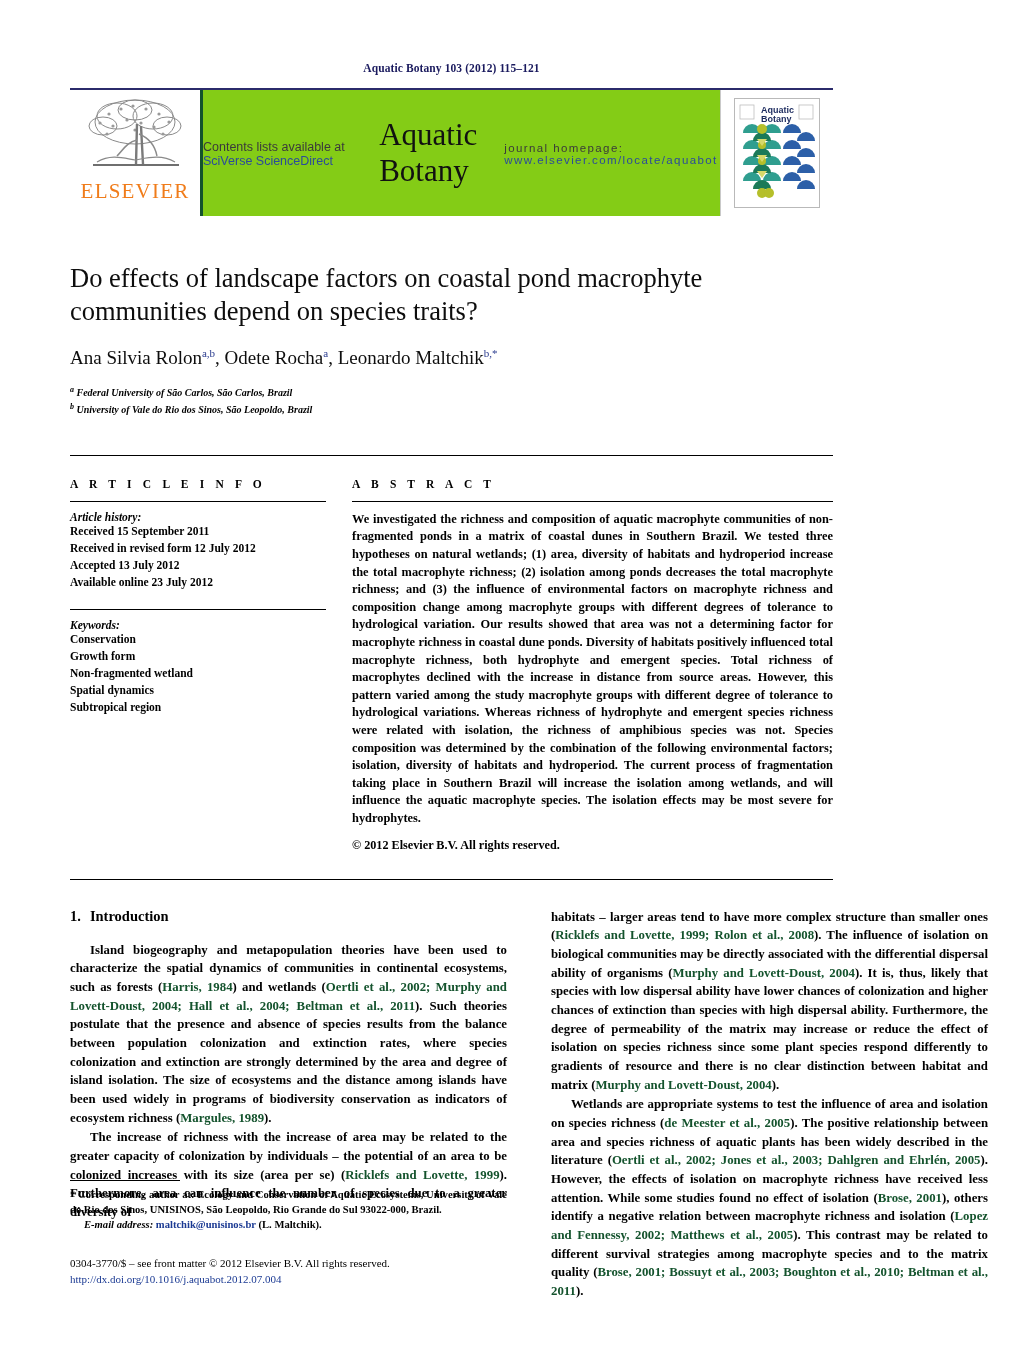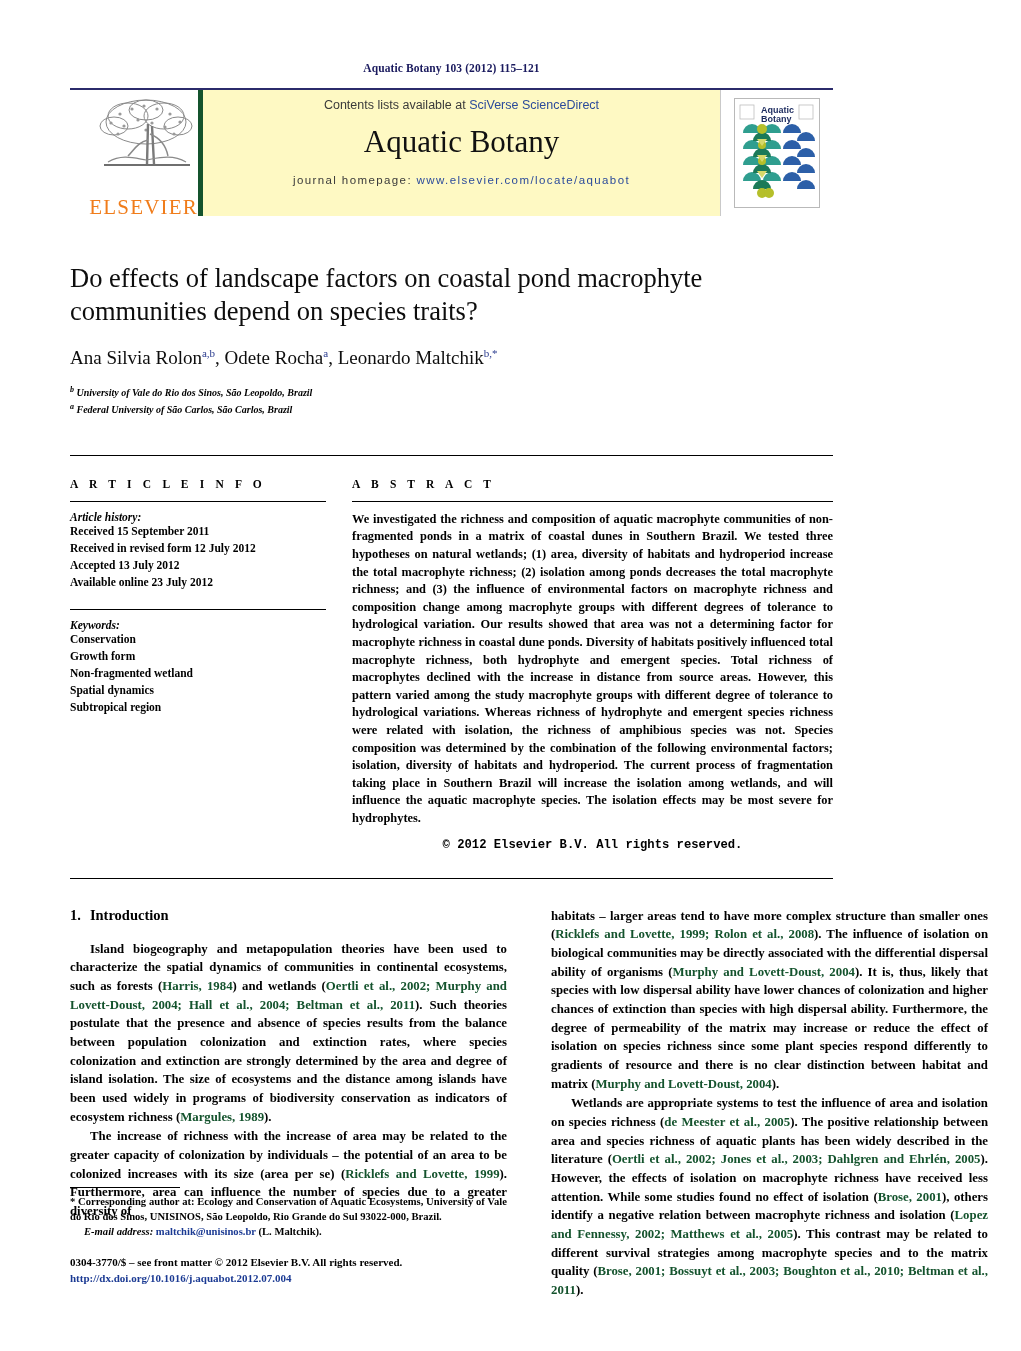--- a/index.html
+++ b/index.html
@@ -37,44 +37,43 @@
   .masthead {
     margin-top: 14px;
     border-top: 2.5px solid #2b2b6b;
     display: flex;
     align-items: stretch;
     height: 126px;
   }
   .masthead-left {
     width: 133px;
     flex: 0 0 133px;
-    border-right: 5px solid #14532d;
+    border-right: 3px solid #14532d;
     display: flex;
     flex-direction: column;
-    align-items: flex-end;
+    align-items: center;
     justify-content: flex-start;
     padding-top: 4px;
     box-sizing: border-box;
-    gap: 16px;
   }
   .elsevier-tree { margin-top: 2px; }
   .elsevier-word {
     color: #f07c1a;
     font-family: "Liberation Serif", serif;
     font-size: 21px;
     letter-spacing: 1.2px;
     margin-top: 1px;
   }
   .masthead-center {
     flex: 1 1 auto;
-    background: #fef9c3;
-    display: flex;
-    flex-direction: column;
+    background: #84cc16;
+    display: flex;
+    flex-direction: row;
     align-items: center;
-    justify-content: flex-start;
+    justify-content: flex-end;
     box-sizing: border-box;
     padding: 8px 0 6px 0;
   }
   .contents-line {
     font-family: "Liberation Sans", sans-serif;
     font-size: 12.5px;
     color: #3a3a3a;
   }
   .contents-line .sd { color: #2b4b9b; }
   .journal-title {
@@ -161,24 +160,23 @@
   }
   .kw-block { margin-top: 12px; }
   .abstract-text {
     font-size: 12.4px;
     line-height: 1.42;
     text-align: justify;
     font-weight: bold;
   }
   .copyright {
     margin-top: 10px;
-    text-align: center;
+    text-align: left;
     font-size: 12.2px;
     font-weight: bold;
-    font-family: Liberation Mono, monospace;
   }
 
   
   .body-wrap {
     margin-top: 26px;
     border-top: 1px solid #000;
     padding-top: 28px;
     display: flex;
     gap: 44px;
     position: relative;
@@ -215,24 +213,24 @@
     margin-bottom: 6px;
   }
   .fn-text {
     font-size: 10.6px;
     line-height: 1.42;
     font-weight: bold;
     text-align: justify;
   }
   .fn-text .lbl { font-style: italic; }
   .issn-block {
-    margin-top: 16px;
+    margin-top: 24px;
     font-size: 11px;
     line-height: 1.45;
-    font-weight: bold;
+    font-weight: normal;
   }
   .doi-link { color: #1b3a93; text-decoration: none; }
 </style>
 </head>
 <body>
 
 <div class="page">
 
   <div class="running-head">Aquatic Botany 103 (2012) 115–121</div>
 
@@ -340,22 +338,22 @@
       </div>
     </div>
   </div>
 
   <div class="title-block">
     <h1 class="article-title">Do effects of landscape factors on coastal pond macrophyte communities depend on species traits?</h1>
     <div class="authors">
       <span>Ana Silvia Rolon</span><sup>a,b</sup><span>, Odete Rocha</span><sup>a</sup><span>, Leonardo Maltchik</span><sup>b,*</sup>
     </div>
     <div class="affiliations">
+      <div><sup>a</sup> <span>Federal University of São Carlos, São Carlos, Brazil</span></div>
       <div><sup>b</sup> <span>University of Vale do Rio dos Sinos, São Leopoldo, Brazil</span></div>
-      <div><sup>a</sup> <span>Federal University of São Carlos, São Carlos, Brazil</span></div>
     </div>
   </div>
 
   <div class="info-abstract">
 
     <div class="col-info">
       <div class="sec-head">A R T I C L E   I N F O</div>
       <div class="rule"></div>
       <div class="info-label">Article history:</div>
       <div class="info-line">Received 15 September 2011</div>

